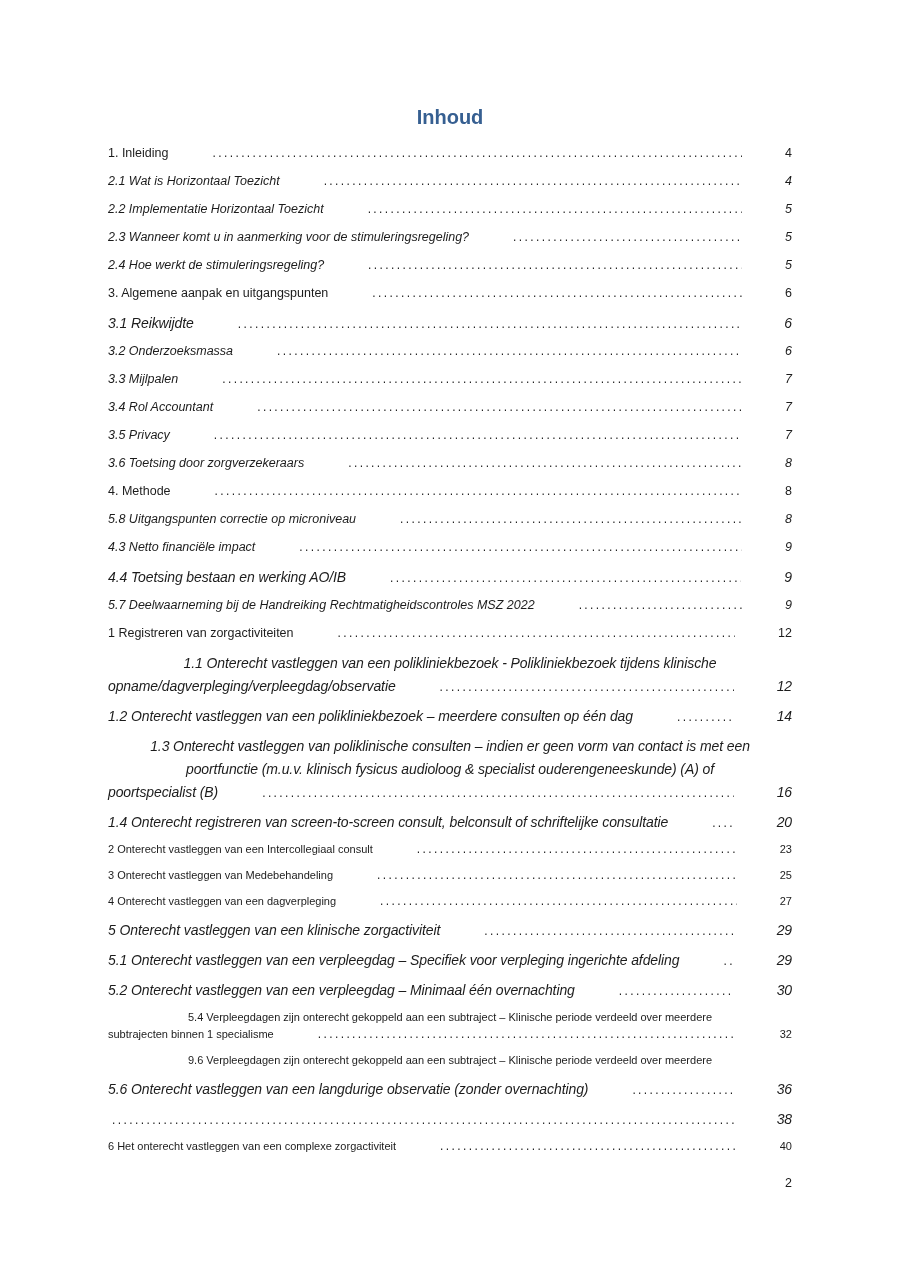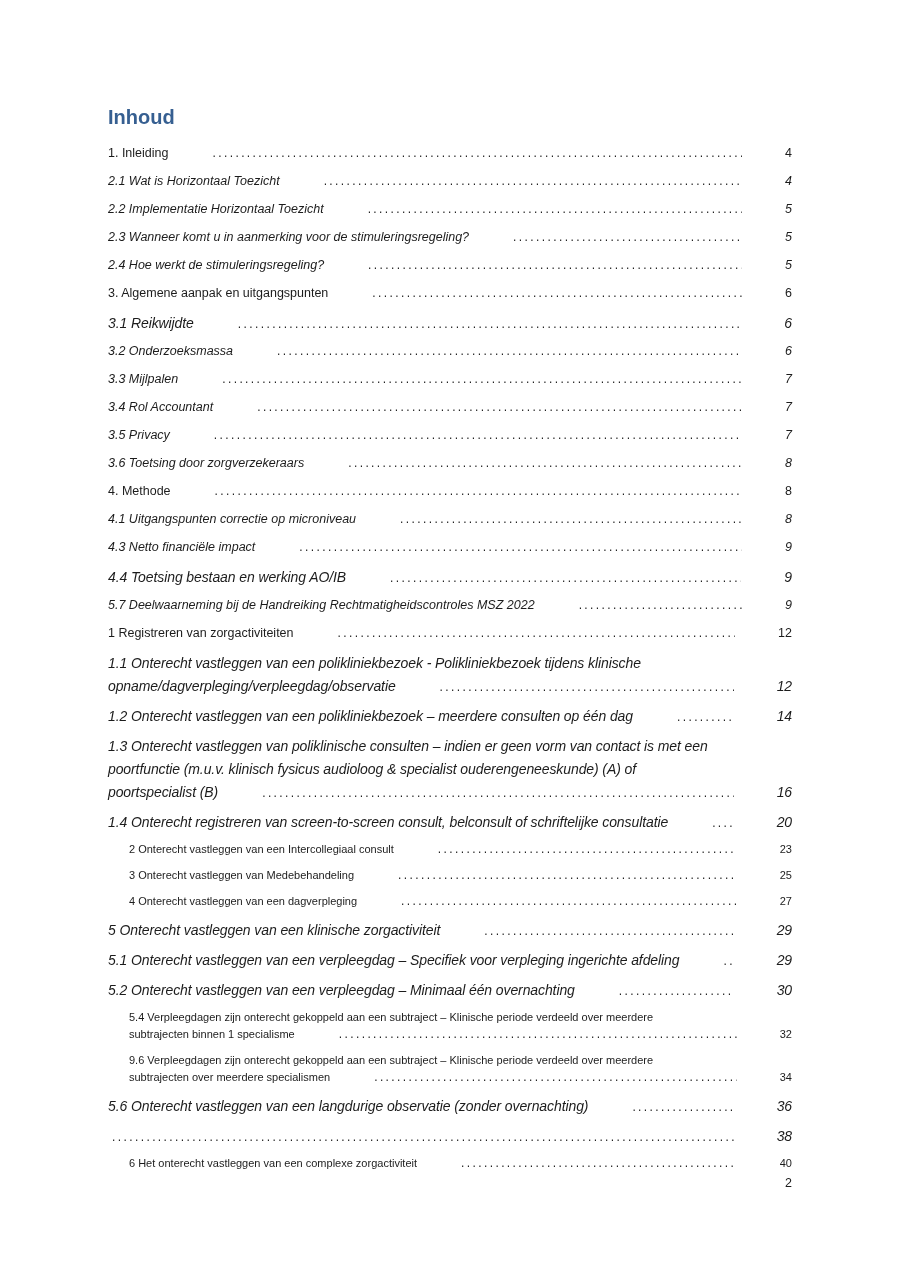--- a/index.html
+++ b/index.html
@@ -8,20 +8,21 @@
     background: #ffffff;
     font-family: "Liberation Sans", "DejaVu Sans", sans-serif;
     color: #1c1c1c;
     overflow: hidden;
   }
   .page {
     position: relative;
     width: 900px; height: 1273px;
     padding: 104px 108px 0 108px;
     box-sizing: border-box;
+    text-align: center;
   }
   .heading {
     margin: 0 0 14px 0;
     font-size: 20px;
     line-height: 26px;
     font-weight: bold;
     color: #365F91;
   }
   .toc { width: 100%; }
   .entry { cursor: pointer; }
@@ -41,21 +42,21 @@
     font-size: 12px;
     letter-spacing: 2.4px;
     color: #1c1c1c;
   }
   .entry .page-num { flex: 0 0 auto; }
 
   
   .entry.h1    { font-size: 12.5px; line-height: 19px; margin-bottom: 9px; font-style: normal; }
   .entry.md    { font-size: 12.5px; line-height: 19px; margin-bottom: 9px; font-style: italic; }
   .entry.lg    { font-size: 14px;   line-height: 23px; margin-bottom: 6px; font-style: italic; letter-spacing: -0.1px; }
-  .entry.small { font-size: 11px;   line-height: 17px; margin-bottom: 9px; font-style: normal; margin-left: 21px; }
+  .entry.small { font-size: 11px;   line-height: 17px; margin-bottom: 9px; font-style: normal; }
 
   .footer-page {
     position: absolute;
     top: 1176px;
     right: 108px;
     font-size: 12.5px;
     color: #1c1c1c;
   }
 </style>
 </head>
@@ -150,21 +151,21 @@
       </div>
       <div class="entry h1">
         <div class="line last">
           <span class="text">4. Methode</span>
           <span class="leader"></span>
           <span class="page-num">8</span>
         </div>
       </div>
       <div class="entry md">
         <div class="line last">
-          <span class="text">4.1 Uitgangspunten correctie op microniveau</span>
+          <span class="text">5.8 Uitgangspunten correctie op microniveau</span>
           <span class="leader"></span>
           <span class="page-num">8</span>
         </div>
       </div>
       <div class="entry md">
         <div class="line last">
           <span class="text">4.3 Netto financiële impact</span>
           <span class="leader"></span>
           <span class="page-num">9</span>
         </div>
@@ -266,25 +267,20 @@
       <div class="entry small">
         <div class="line">5.4 Verpleegdagen zijn onterecht gekoppeld aan een subtraject – Klinische periode verdeeld over meerdere</div>
         <div class="line last">
           <span class="text">subtrajecten binnen 1 specialisme</span>
           <span class="leader"></span>
           <span class="page-num">32</span>
         </div>
       </div>
       <div class="entry small">
         <div class="line">9.6 Verpleegdagen zijn onterecht gekoppeld aan een subtraject – Klinische periode verdeeld over meerdere</div>
-        <div class="line last">
-          <span class="text">subtrajecten over meerdere specialismen</span>
-          <span class="leader"></span>
-          <span class="page-num">34</span>
-        </div>
       </div>
       <div class="entry lg">
         <div class="line last">
           <span class="text">5.6 Onterecht vastleggen van een langdurige observatie (zonder overnachting) </span>
           <span class="leader"></span>
           <span class="page-num">36</span>
         </div>
       </div>
       <div class="entry lg">
         <div class="line last">

